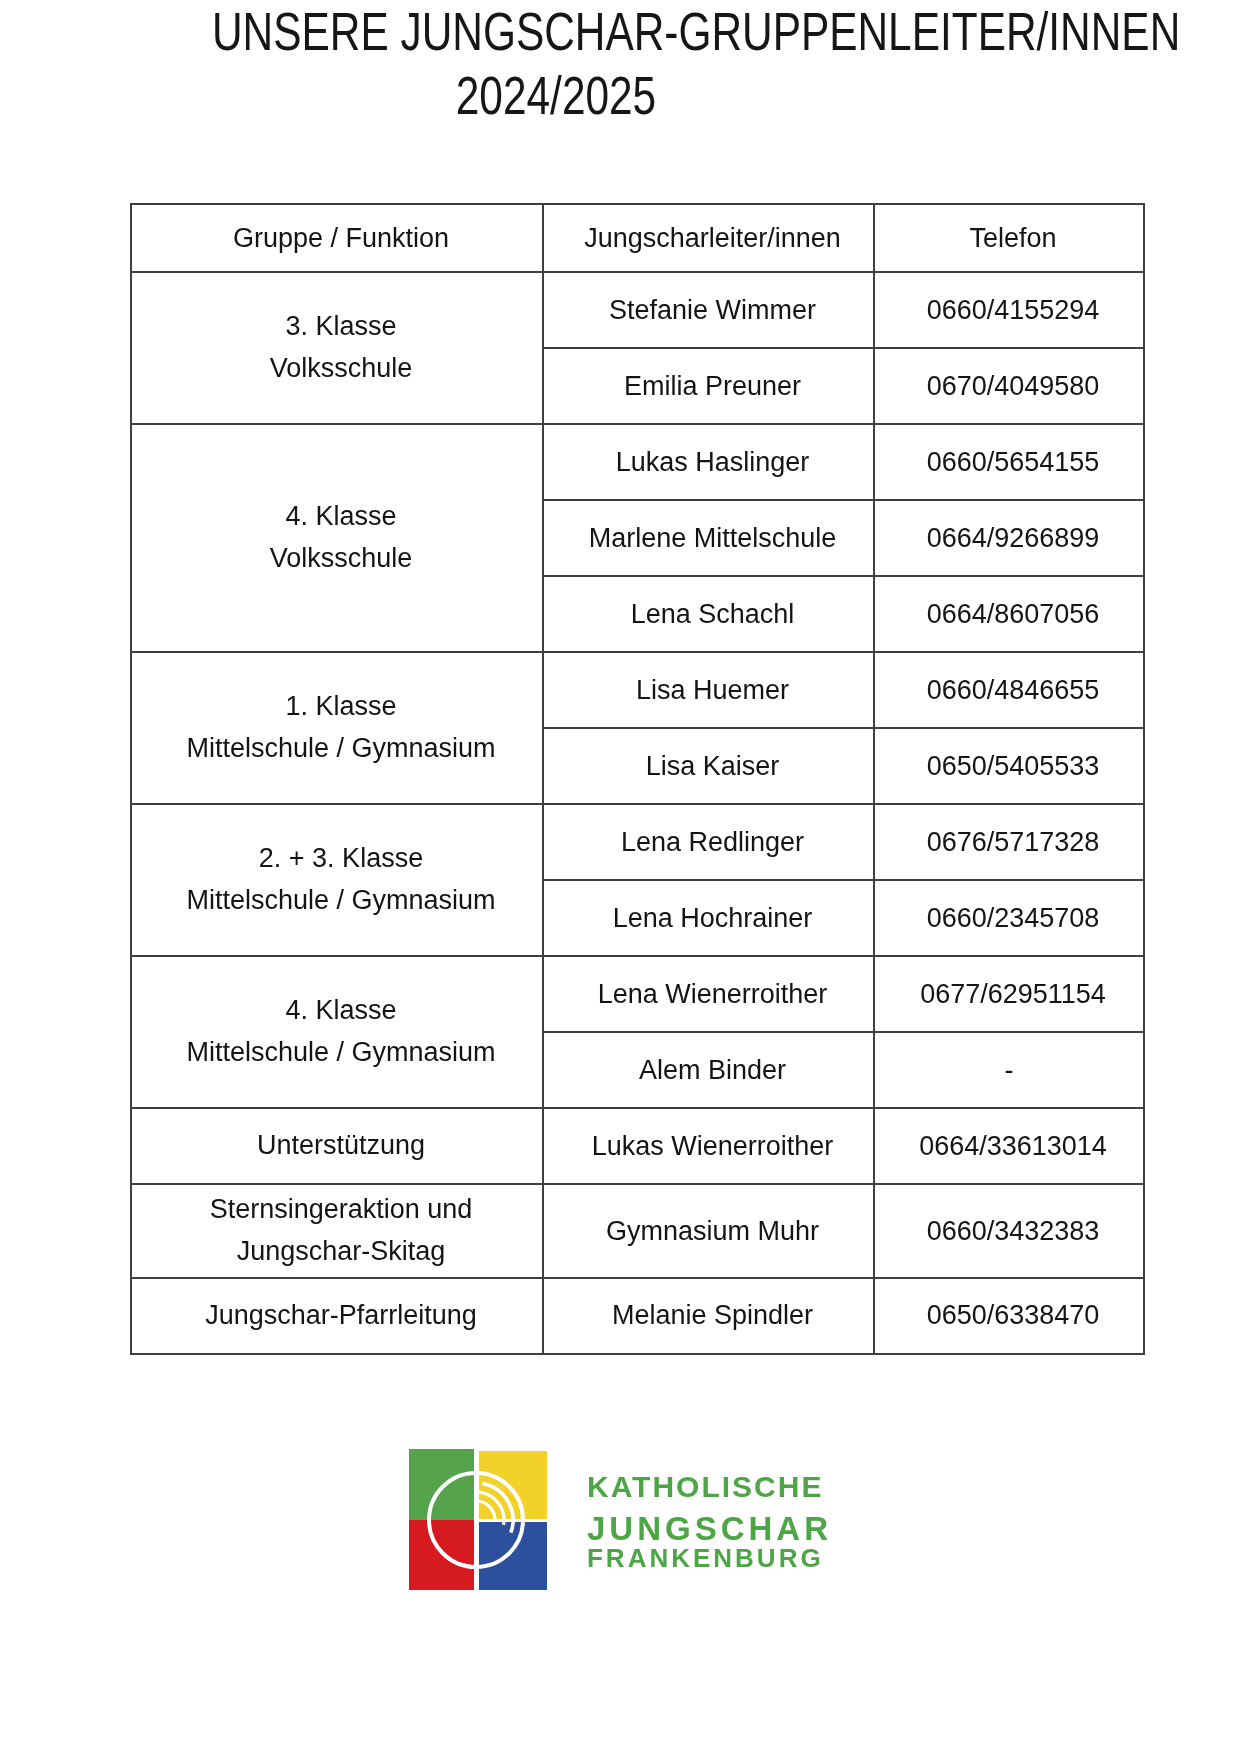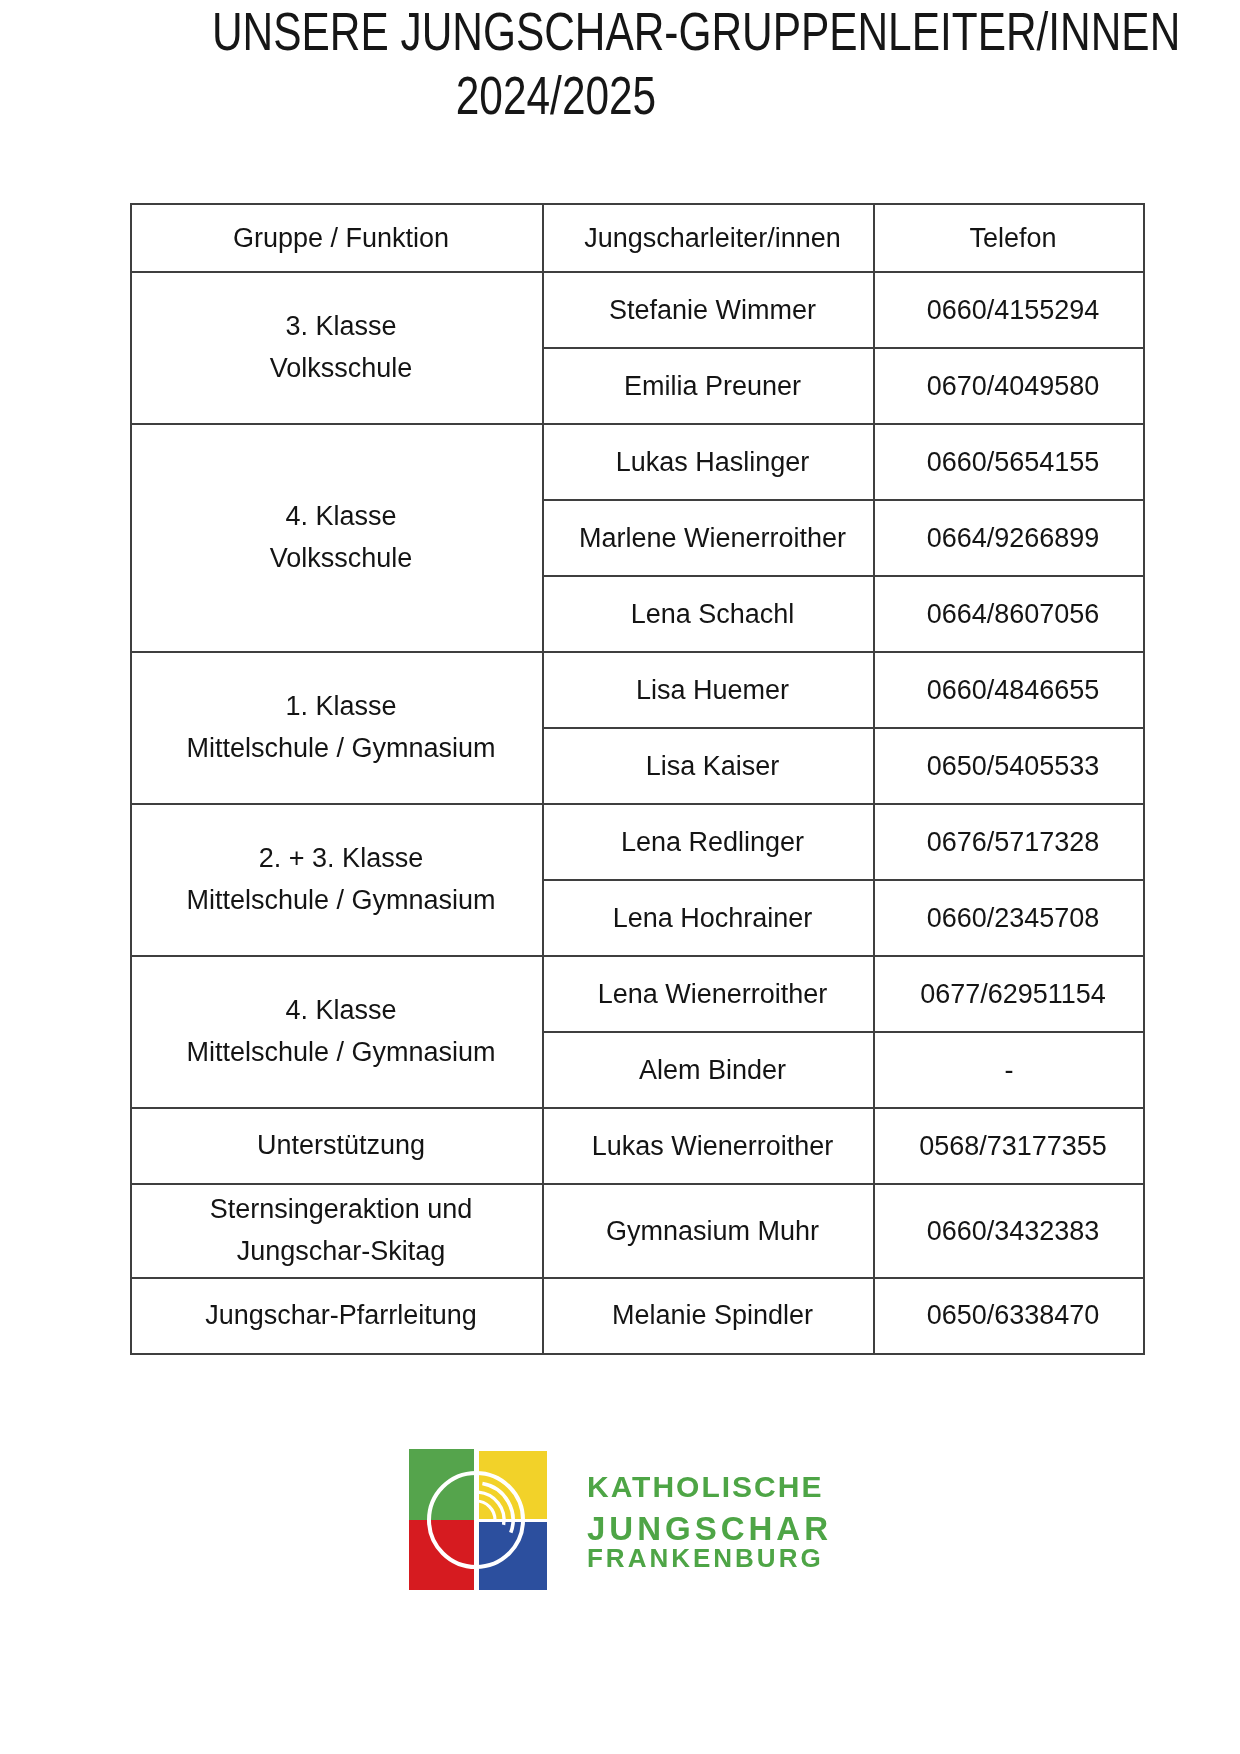--- a/index.html
+++ b/index.html
@@ -112,21 +112,21 @@
       <tr>
         <td class="leader-cell">Emilia Preuner</td>
         <td class="phone-cell">0670/4049580</td>
       </tr>
       <tr>
         <td class="group-cell" rowspan="3">4. Klasse<br>Volksschule</td>
         <td class="leader-cell">Lukas Haslinger</td>
         <td class="phone-cell">0660/5654155</td>
       </tr>
       <tr>
-        <td class="leader-cell">Marlene Wienerroither</td>
+        <td class="leader-cell">Marlene Mittelschule</td>
         <td class="phone-cell">0664/9266899</td>
       </tr>
       <tr>
         <td class="leader-cell">Lena Schachl</td>
         <td class="phone-cell">0664/8607056</td>
       </tr>
       <tr>
         <td class="group-cell" rowspan="2">1. Klasse<br>Mittelschule / Gymnasium</td>
         <td class="leader-cell">Lisa Huemer</td>
         <td class="phone-cell">0660/4846655</td>
@@ -149,21 +149,21 @@
         <td class="leader-cell">Lena Wienerroither</td>
         <td class="phone-cell">0677/62951154</td>
       </tr>
       <tr>
         <td class="leader-cell">Alem Binder</td>
         <td class="phone-cell center">-</td>
       </tr>
       <tr>
         <td class="group-cell" rowspan="1">Unterstützung</td>
         <td class="leader-cell">Lukas Wienerroither</td>
-        <td class="phone-cell">0568/73177355</td>
+        <td class="phone-cell">0664/33613014</td>
       </tr>
       <tr>
         <td class="group-cell" rowspan="1">Sternsingeraktion und<br>Jungschar-Skitag</td>
         <td class="leader-cell">Gymnasium Muhr</td>
         <td class="phone-cell">0660/3432383</td>
       </tr>
       <tr>
         <td class="group-cell" rowspan="1">Jungschar-Pfarrleitung</td>
         <td class="leader-cell">Melanie Spindler</td>
         <td class="phone-cell">0650/6338470</td>

